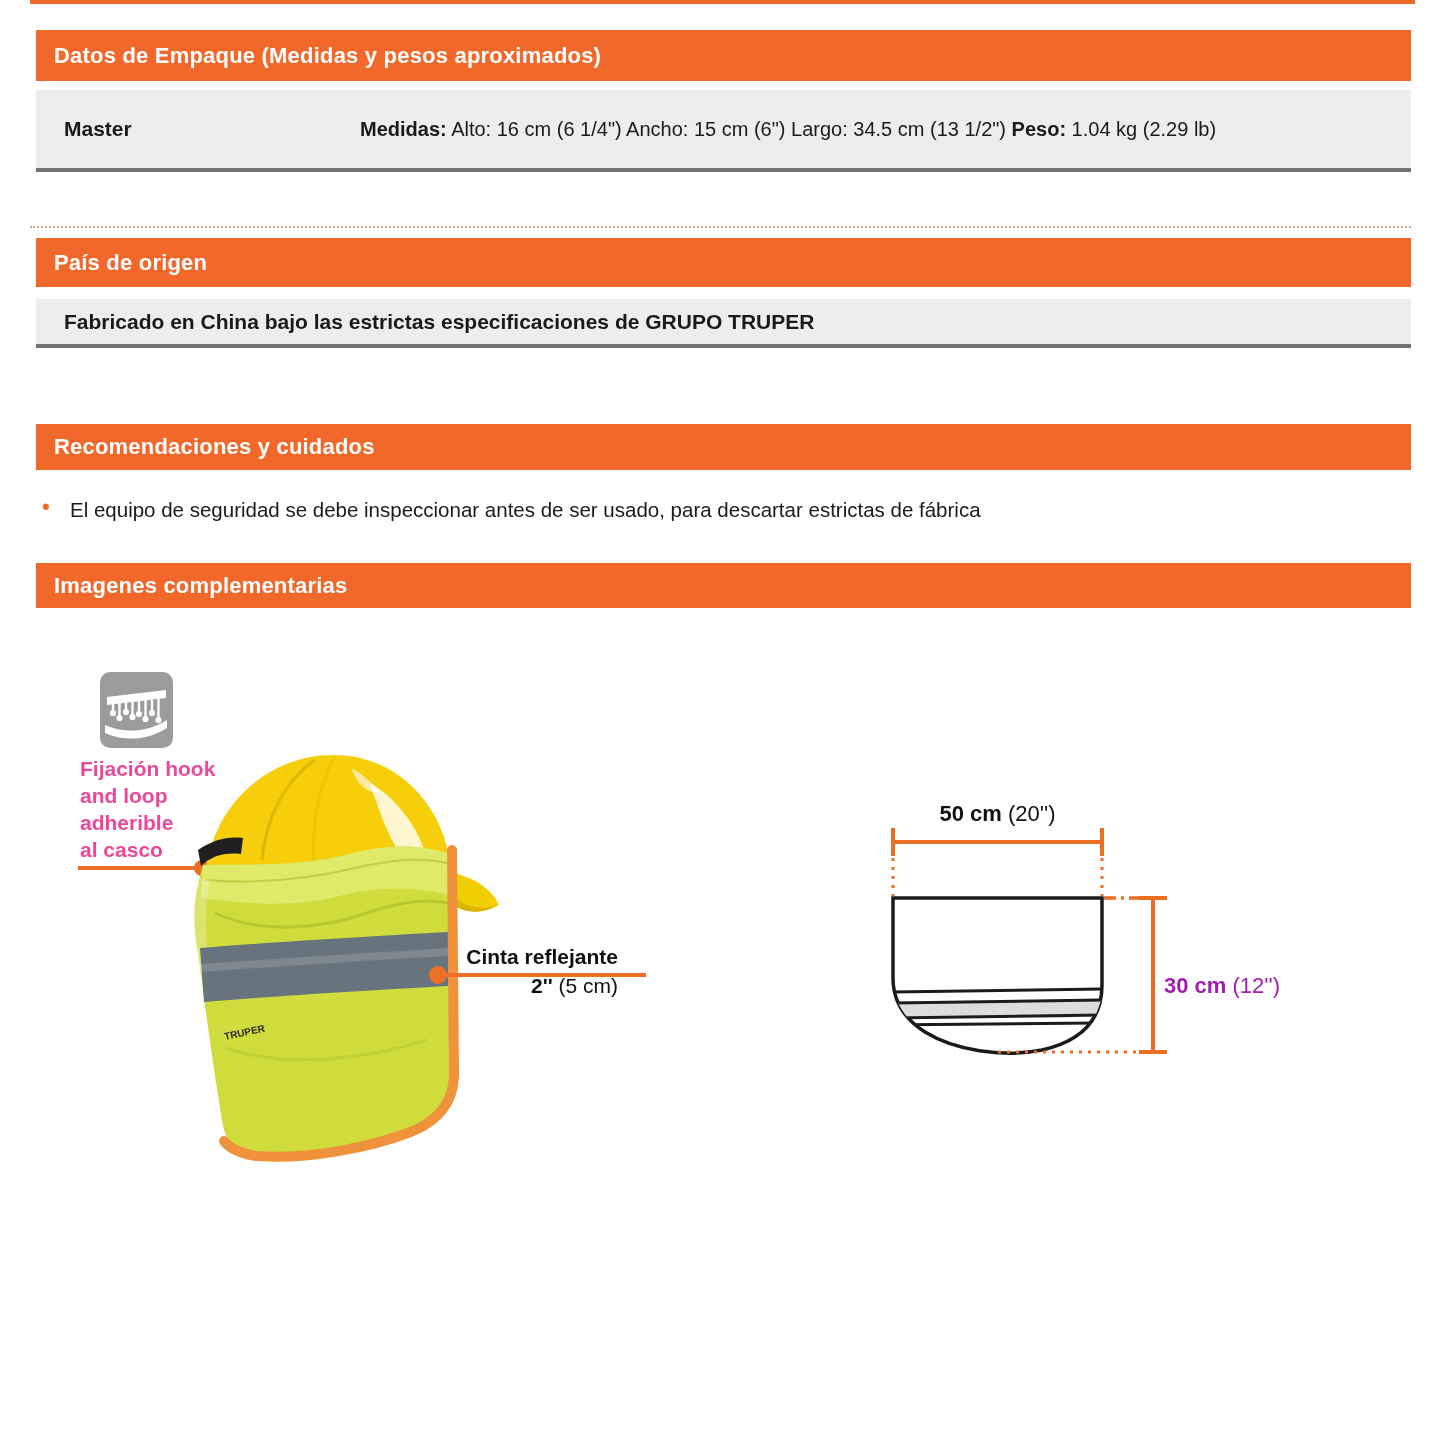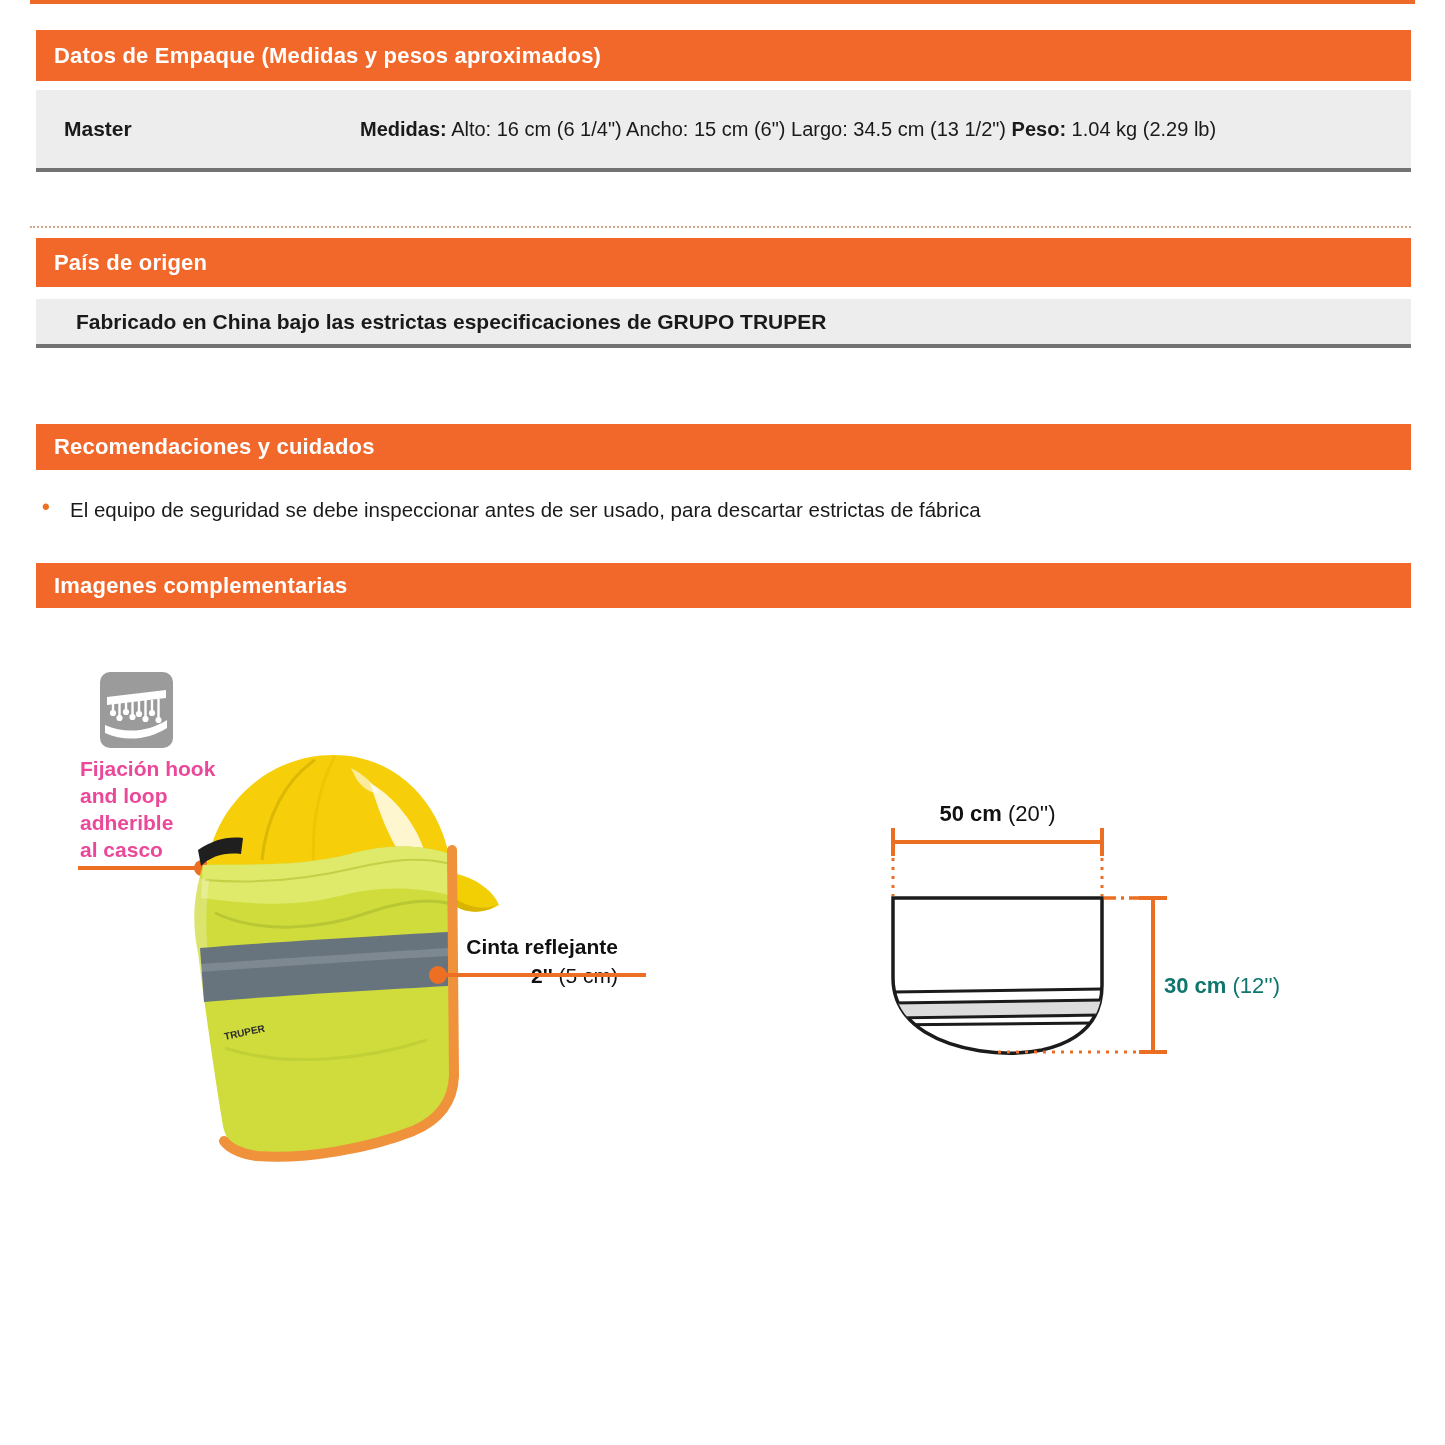--- a/index.html
+++ b/index.html
@@ -14,47 +14,47 @@
   .hdr-1{top:30px;height:51px;}
   .hdr-2{top:238px;height:49px;}
   .hdr-3{top:424px;height:46px;}
   .hdr-4{top:563px;height:45px;}
 
   .gray-row{position:absolute;left:36px;width:1375px;background:#EDEDED;
             box-sizing:border-box;border-bottom:4px solid #737373;}
   .row-pack{top:90px;height:82px;display:flex;align-items:center;}
   .row-pack .col-label{width:296px;padding-left:28px;font-weight:bold;font-size:21px;}
   .row-pack .col-value{flex:0 1 auto;max-width:1035px;font-size:20px;line-height:30px;padding-right:10px;}
-  .row-origin{top:299px;height:49px;display:flex;align-items:center;padding-left:40px;
+  .row-origin{top:299px;height:49px;display:flex;align-items:center;padding-left:28px;
               font-weight:bold;font-size:21px;}
 
   .hairline{position:absolute;left:30px;top:226px;width:1381px;height:0;
             border-top:2px dotted #C98A63;opacity:.75;}
 
   .bullet-dot{position:absolute;left:42px;top:494px;color:#ED6F24;font-size:22px;font-weight:bold;}
   .bullet-text{position:absolute;left:70px;top:496px;width:1320px;font-size:20.5px;line-height:27px;}
 
-  .bold{font-weight:bold;}
+  .bold{font-weight:bold;margin-top:10px;}
 
   
   .hook-icon{position:absolute;left:100px;top:672px;width:73px;height:76px;}
   .fix-caption{position:absolute;left:80px;top:755px;font-weight:bold;font-size:21px;line-height:27px;color:#ec4899;}
   .connector-1{position:absolute;left:78px;top:866px;width:118px;height:4px;background:#ED6F24;}
   .connector-1-dot{position:absolute;left:194px;top:860px;width:16px;height:16px;border-radius:50%;background:#ED6F24;}
   .helmet-art{position:absolute;left:165px;top:748px;width:340px;height:420px;}
 
   .cinta-label{position:absolute;left:400px;top:932px;width:218px;text-align:right;
                font-size:21px;line-height:29px;color:#111;}
   .connector-2{position:absolute;left:438px;top:973px;width:208px;height:4px;background:#ED6F24;}
   .connector-2-dot{position:absolute;left:429px;top:966px;width:18px;height:18px;border-radius:50%;background:#ED6F24;}
 
   
   .diagram-art{position:absolute;left:880px;top:795px;width:300px;height:270px;}
   .dim-width{position:absolute;left:893px;top:801px;width:209px;text-align:center;font-size:22px;color:#111;}
-  .dim-height{position:absolute;left:1164px;top:973px;font-size:22px;color:#0f766e;white-space:nowrap;}
+  .dim-height{position:absolute;left:1164px;top:973px;font-size:22px;color:#a21caf;white-space:nowrap;}
 </style>
 </head>
 <body>
 
 <div class="canvas">
 
   <div class="top-strip"></div>
 
   <div class="hdr hdr-1">
     <span>Datos de Empaque (Medidas y pesos aproximados)</span>

